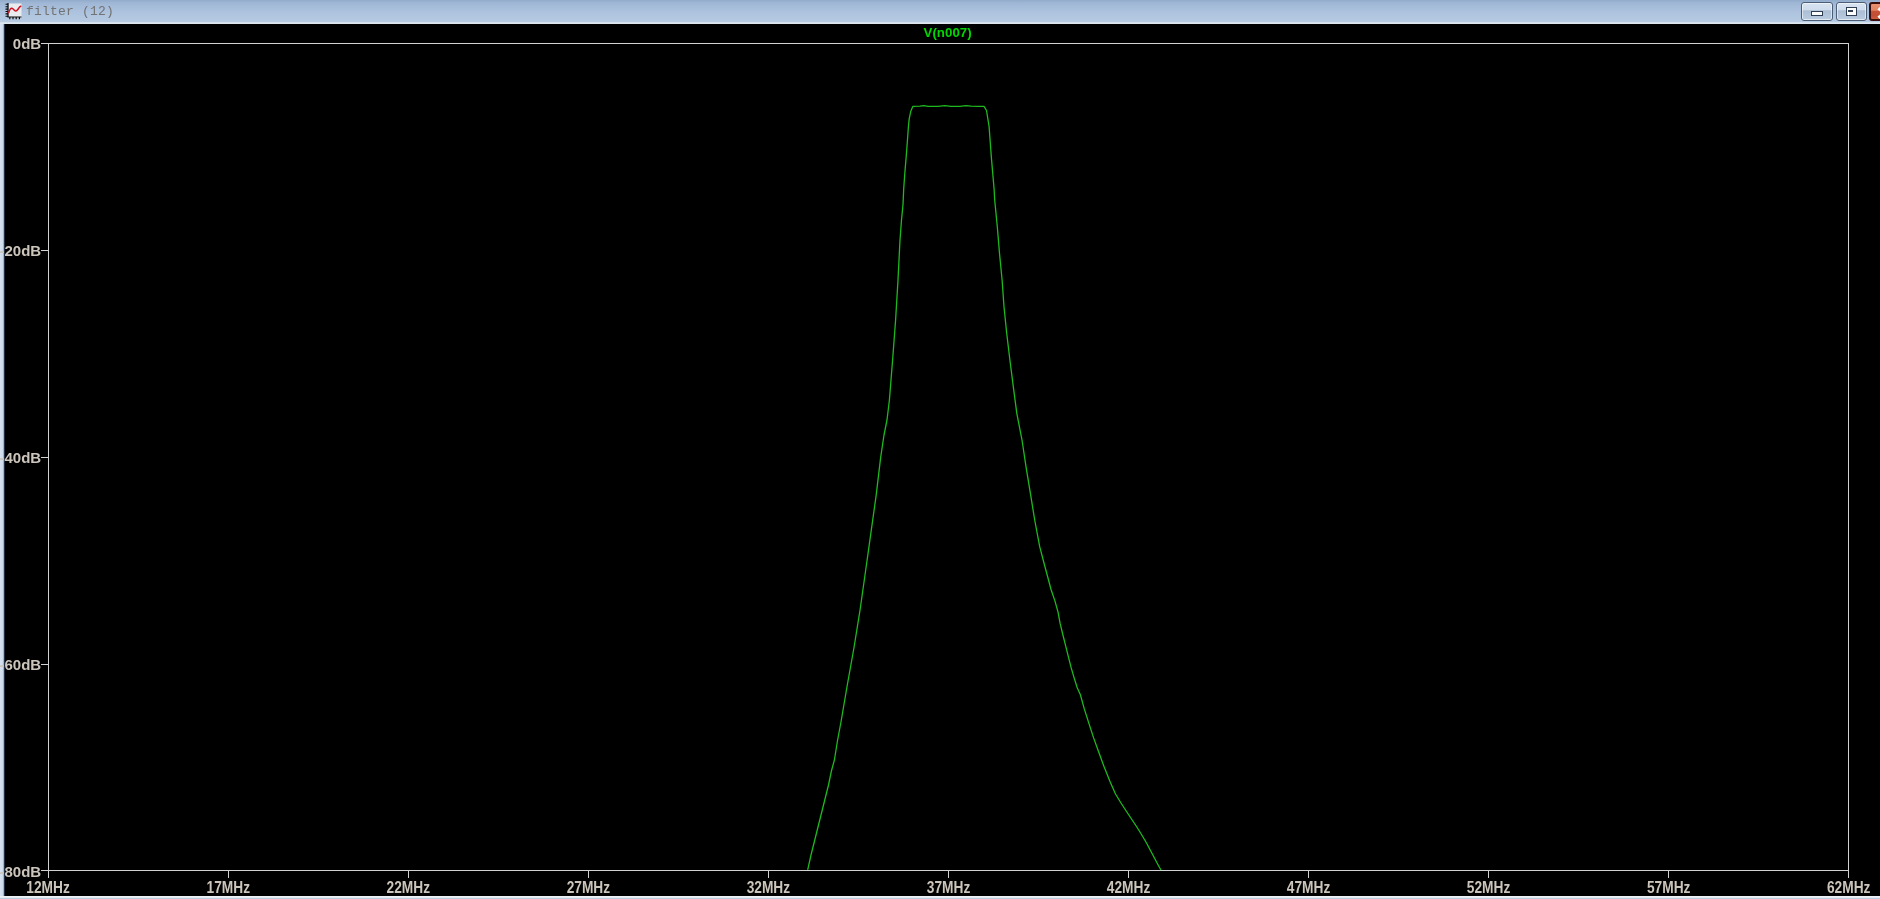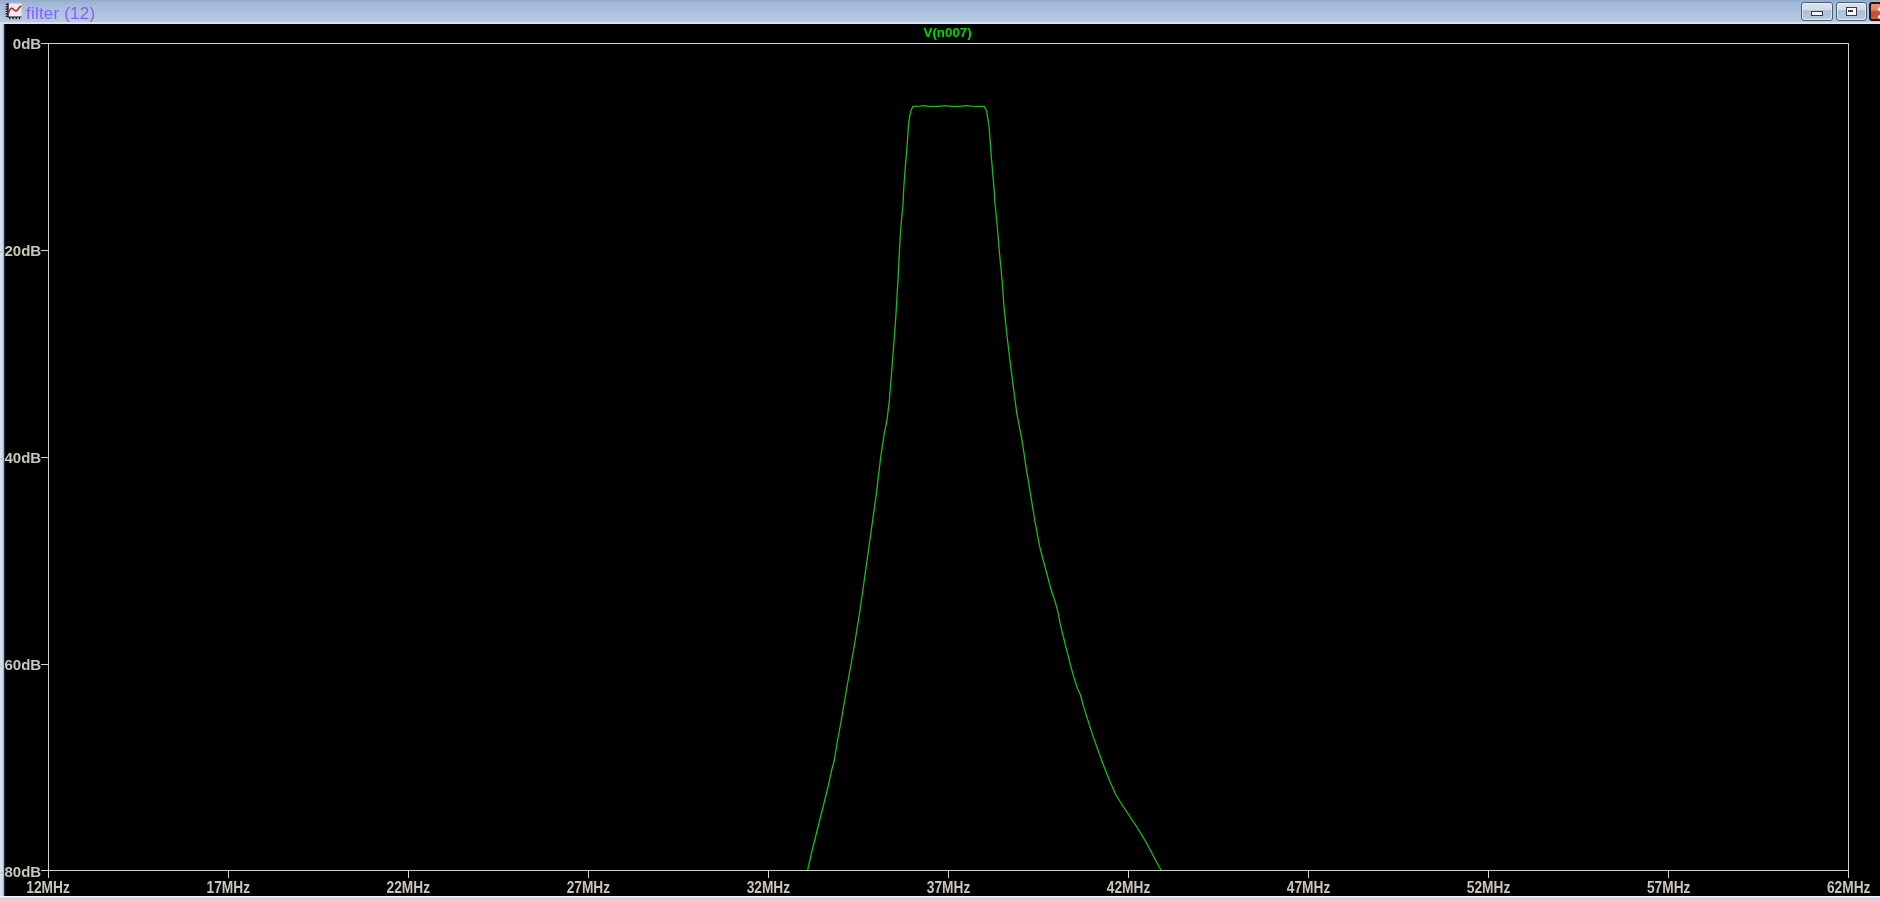--- a/index.html
+++ b/index.html
@@ -4,22 +4,22 @@
 <style>
 html,body{margin:0;padding:0;width:1880px;height:899px;overflow:hidden;background:#000;}
 *{box-sizing:border-box;}
 #titlebar{position:absolute;left:0;top:0;width:1880px;height:24px;
 background:linear-gradient(to bottom,#92abcb 0%,#9fb7d5 12%,#a6bdda 30%,#aec3de 55%,#b4c9e1 80%,#b7cbe3 90%,#d4deea 93%,#e2e9f2 100%);}
 #lframe{position:absolute;left:0;top:24px;width:5px;height:872px;
 background:linear-gradient(to right,#d7e2f0 0%,#cddbec 55%,#9db4d0 70%,#31405a 85%,#0b1017 100%);}
 #bframe{position:absolute;left:0;top:896px;width:1880px;height:3px;
 background:linear-gradient(to bottom,#edf1f7 0%,#f2f5f9 45%,#bccee2 65%,#b7cade 100%);}
 #ticon{position:absolute;left:3.5px;top:1.8px;}
-#ttext{position:absolute;left:26px;top:3.6px;font-family:Liberation Sans, sans-serif;
-font-size:17px;color:#8b5cf6;letter-spacing:0.2px;}
+#ttext{position:absolute;left:26px;top:3.6px;font-family:Liberation Mono, monospace;
+font-size:13px;color:#737373;letter-spacing:0.2px;}
 .btn{position:absolute;top:2px;height:19px;border:1px solid #4c5e75;border-radius:3px;}
 #bmin{left:1801px;width:32px;background:linear-gradient(to bottom,#d8e3f1 0%,#cfdcec 42%,#abbed4 45%,#b3c5da 75%,#bccde1 100%);box-shadow:inset 0 0 0 1px rgba(255,255,255,0.55);}
 #bres{left:1836px;width:31px;background:linear-gradient(to bottom,#d8e3f1 0%,#cfdcec 42%,#abbed4 45%,#b3c5da 75%,#bccde1 100%);box-shadow:inset 0 0 0 1px rgba(255,255,255,0.55);}
 #bclose{left:1869px;width:46px;border:2px solid #3c0f0a;
 background:linear-gradient(to bottom,#e99271 0%,#e28463 42%,#c65136 48%,#c24e33 75%,#cb5d40 100%);}
 #mglyph{position:absolute;left:9px;top:8px;width:12px;height:4.5px;background:#fbfcfe;border:1px solid #2e3c52;}
 #rglyph{position:absolute;left:8.5px;top:3.5px;width:11px;height:9px;background:#fff;border:1.6px solid #303e54;}
 #rglyph2{position:absolute;left:1.7px;top:2.1px;width:4.4px;height:2.4px;background:#303e54;}
 #xg1{position:absolute;left:6.5px;top:4px;width:4px;height:3px;background:#fdfdfd;transform:rotate(38deg);}
 #xg2{position:absolute;left:6.5px;top:10.9px;width:4px;height:3px;background:#fdfdfd;transform:rotate(-38deg);}

